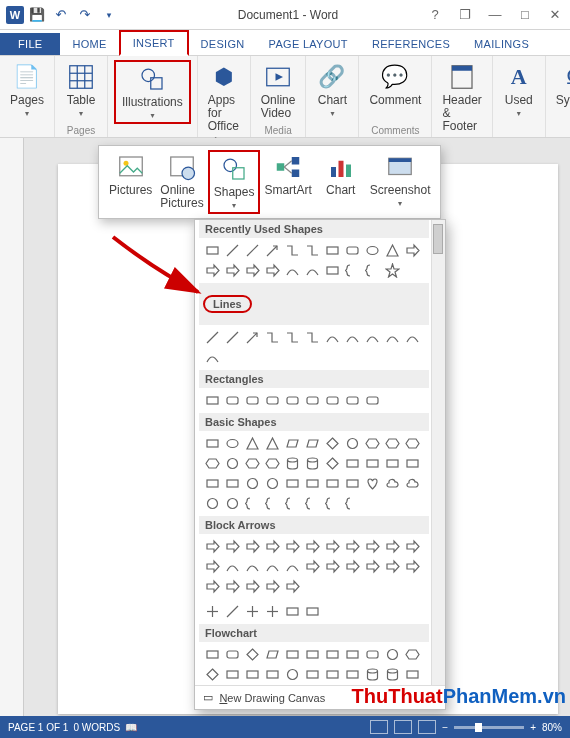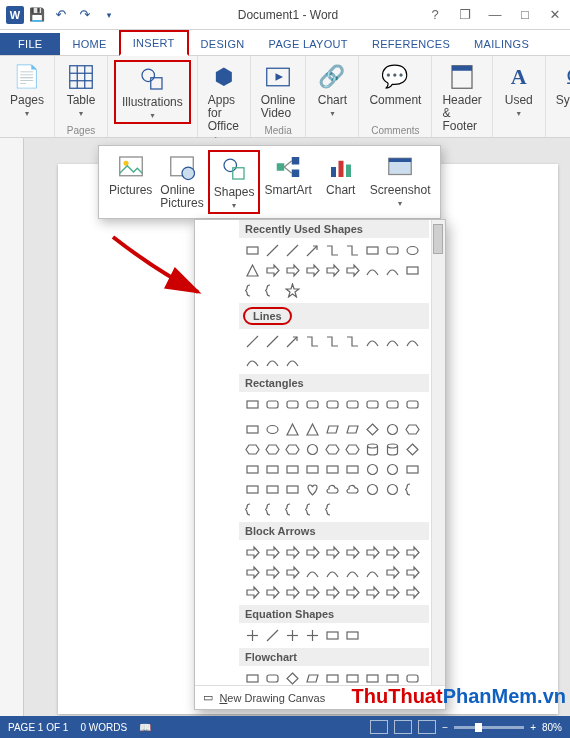--- a/index.html
+++ b/index.html
@@ -40,33 +40,33 @@
   
   .illus-fly { position: absolute; top: 145px; left: 98px; background: #fff; border: 1px solid #c0c0c0; box-shadow: 2px 4px 10px rgba(0,0,0,.25); display: flex; padding: 4px 6px 4px 6px; }
   .illus-fly .rbtn { min-width: 50px; }
   .illus-fly .rbtn.shapes { border: 2px solid #c00; }
 
   
   .shapes-panel { position: absolute; top: 219px; left: 194px; width: 252px; bottom: 28px; background: #fff; border: 1px solid #bfbfbf; box-shadow: 3px 5px 12px rgba(0,0,0,.3); display: flex; flex-direction: column; }
   .shapes-scroll { overflow: hidden; flex: 1; position: relative; }
   .shapes-scroll .scrollbar { position: absolute; right: 0; top: 0; bottom: 0; width: 14px; background: #f0f0f0; border-left: 1px solid #ddd; }
   .shapes-scroll .thumb { position: absolute; right: 2px; top: 4px; width: 10px; height: 30px; background: #cfcfcf; border: 1px solid #aaa; }
-  .shapes-inner { padding: 0 16px 0 4px; margin-left: 40px; }
+  .shapes-inner { padding: 0 16px 0 4px; }
   .cat-head { background: #eee; font-weight: bold; font-size: 11px; color: #555; padding: 3px 6px; }
   .cat-head.lines { border: 2px solid #c00; border-radius: 10px; display: inline-block; margin: 2px 4px; padding: 1px 8px; background: transparent; }
-  .cat-head.lines-wrap { background: #eee; padding: 2px 0; }
+  .cat-head.lines-wrap { background: #eee; padding: 10px 0; }
   .shape-grid { display: flex; flex-wrap: wrap; gap: 3px 3px; padding: 4px 5px; }
   .sh { width: 17px; height: 17px; display: flex; align-items: center; justify-content: center; font-size: 13px; color: #4a6; }
   .sh svg { width: 15px; height: 15px; stroke: #4a6; fill: none; stroke-width: 1.2; }
   .sh.outline svg { stroke: #666; }
   .canvas-footer { border-top: 1px solid #ddd; padding: 5px 8px; display: flex; align-items: center; gap: 6px; font-size: 11px; color: #444; }
   .canvas-footer .u { text-decoration: underline; }
 
   
-  .status { position: absolute; bottom: 0; left: 0; right: 0; height: 22px; background: #2b579a; color: #fff; display: flex; align-items: center; font-size: 10px; padding: 0 8px; gap: 12px; }
+  .status { position: absolute; bottom: 0; left: 0; right: 0; height: 22px; background: #2b579a; color: #fff; display: flex; align-items: center; font-size: 10px; padding: 0 8px; gap: 5px; }
   .status .right { margin-left: auto; display: flex; align-items: center; gap: 6px; }
   .status .vbtn { width: 18px; height: 14px; border: 1px solid rgba(255,255,255,.6); }
   .slider { width: 70px; height: 3px; background: rgba(255,255,255,.5); position: relative; }
   .slider .knob { position: absolute; left: 30%; top: -3px; width: 7px; height: 9px; background: #fff; }
 
   
   .arrow { position: absolute; top: 232px; left: 108px; pointer-events: none; }
 
   
   .watermark { position: absolute; right: 4px; bottom: 30px; font-size: 20px; font-weight: bold; }
@@ -503,20 +503,21 @@
               <rect x="2" y="4" width="11" height="7" rx="2"></rect>
             </svg>
           </div>
           <div class="sh outline">
             <svg viewBox="0 0 15 15">
               <rect x="2" y="4" width="11" height="7" rx="2"></rect>
             </svg>
           </div>
         </div>
 
+      <div class="cat-head">Basic Shapes</div>
       <div id="grid-basic" class="shape-grid">
           <div class="sh outline">
             <svg viewBox="0 0 15 15">
               <rect x="2" y="4" width="11" height="7"></rect>
             </svg>
           </div>
           <div class="sh outline">
             <svg viewBox="0 0 15 15">
               <ellipse cx="7.5" cy="7.5" rx="5.5" ry="4"></ellipse>
             </svg>
@@ -852,21 +853,20 @@
               <polygon points="2,5 9,5 9,2 14,7.5 9,13 9,10 2,10"></polygon>
             </svg>
           </div>
           <div class="sh outline">
             <svg viewBox="0 0 15 15">
               <polygon points="2,5 9,5 9,2 14,7.5 9,13 9,10 2,10"></polygon>
             </svg>
           </div>
         </div>
 
-      <div class="cat-head">Equation Shapes</div>
       <div id="grid-eq" class="shape-grid">
           <div class="sh outline">
             <svg viewBox="0 0 15 15">
               <line x1="7.5" y1="2" x2="7.5" y2="13"></line>
               <line x1="2" y1="7.5" x2="13" y2="7.5"></line>
             </svg>
           </div>
           <div class="sh outline">
             <svg viewBox="0 0 15 15">
               <line x1="2" y1="13" x2="13" y2="2"></line>

